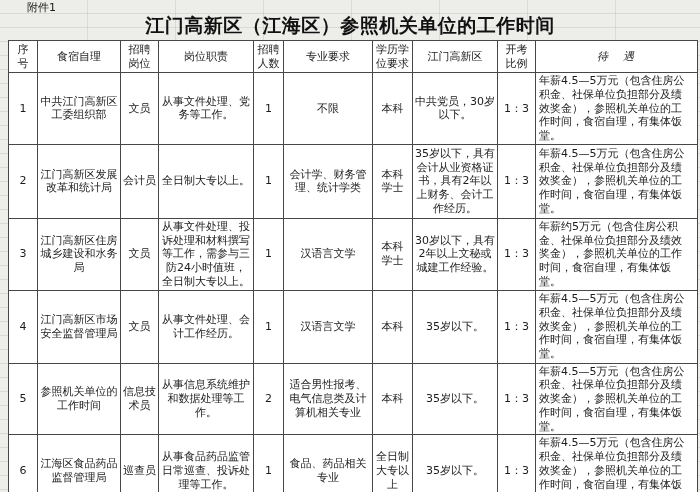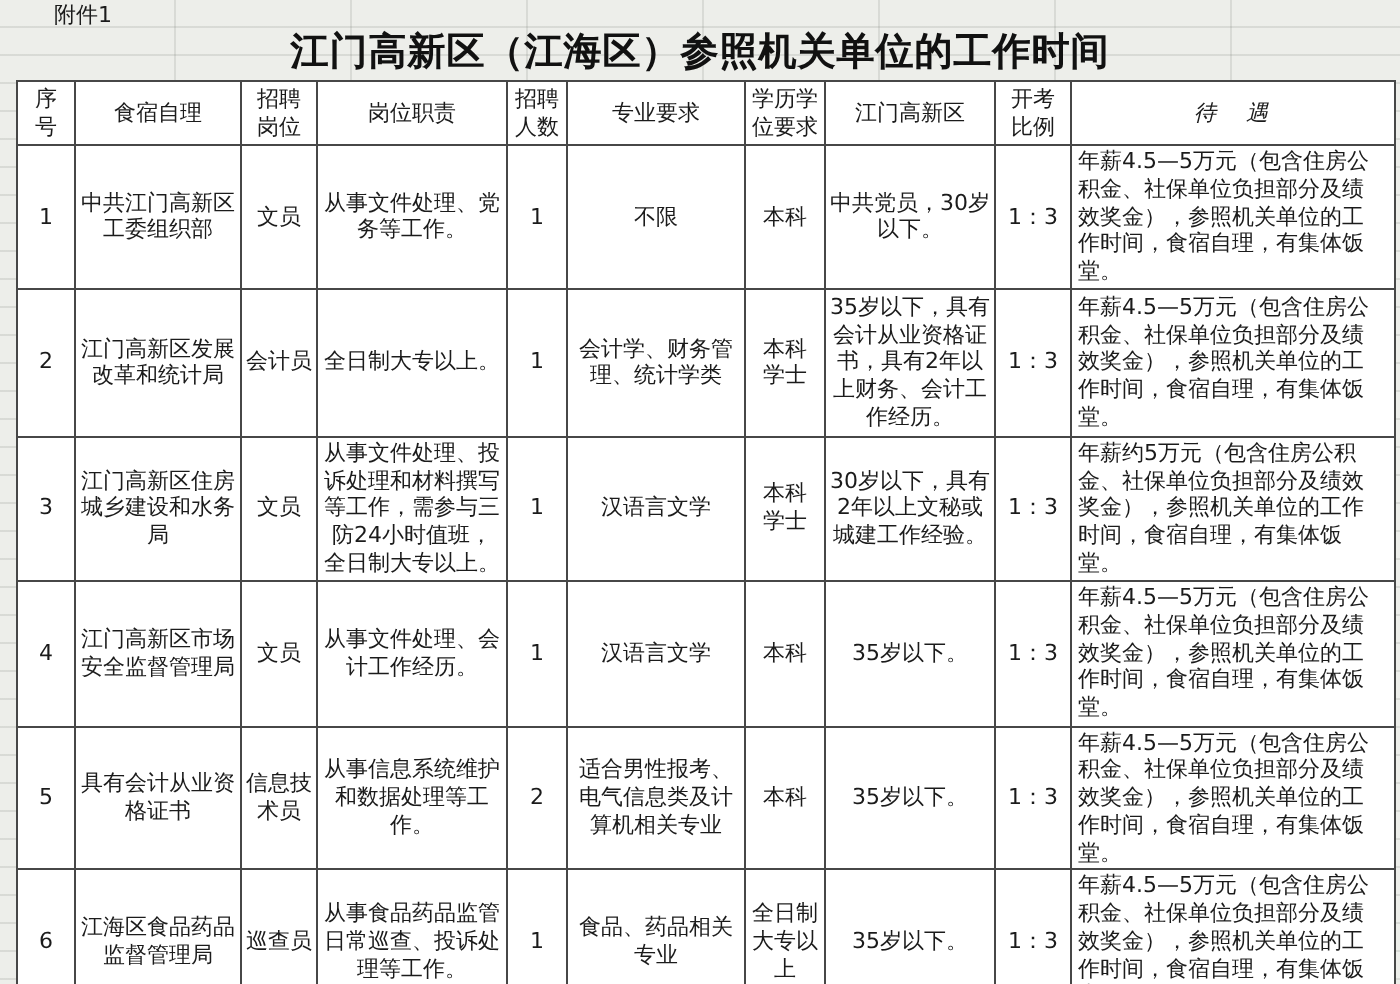--- a/index.html
+++ b/index.html
@@ -140,21 +140,21 @@
           <td class="c-duties">从事文件处理、会计工作经历。</td>
           <td class="c-count">1</td>
           <td class="c-major">汉语言文学</td>
           <td class="c-education">本科</td>
           <td class="c-qualifications">35岁以下。</td>
           <td class="c-ratio">1：3</td>
           <td class="c-treatment">年薪4.5—5万元（包含住房公积金、社保单位负担部分及绩效奖金），参照机关单位的工作时间，食宿自理，有集体饭堂。</td>
         </tr>
         <tr>
           <td class="c-no">5</td>
-          <td class="c-unit">具有会计从业资格证书</td>
+          <td class="c-unit">参照机关单位的工作时间</td>
           <td class="c-position">信息技术员</td>
           <td class="c-duties">从事信息系统维护和数据处理等工作。</td>
           <td class="c-count">2</td>
           <td class="c-major">适合男性报考、电气信息类及计算机相关专业</td>
           <td class="c-education">本科</td>
           <td class="c-qualifications">35岁以下。</td>
           <td class="c-ratio">1：3</td>
           <td class="c-treatment">年薪4.5—5万元（包含住房公积金、社保单位负担部分及绩效奖金），参照机关单位的工作时间，食宿自理，有集体饭堂。</td>
         </tr>
         <tr>

